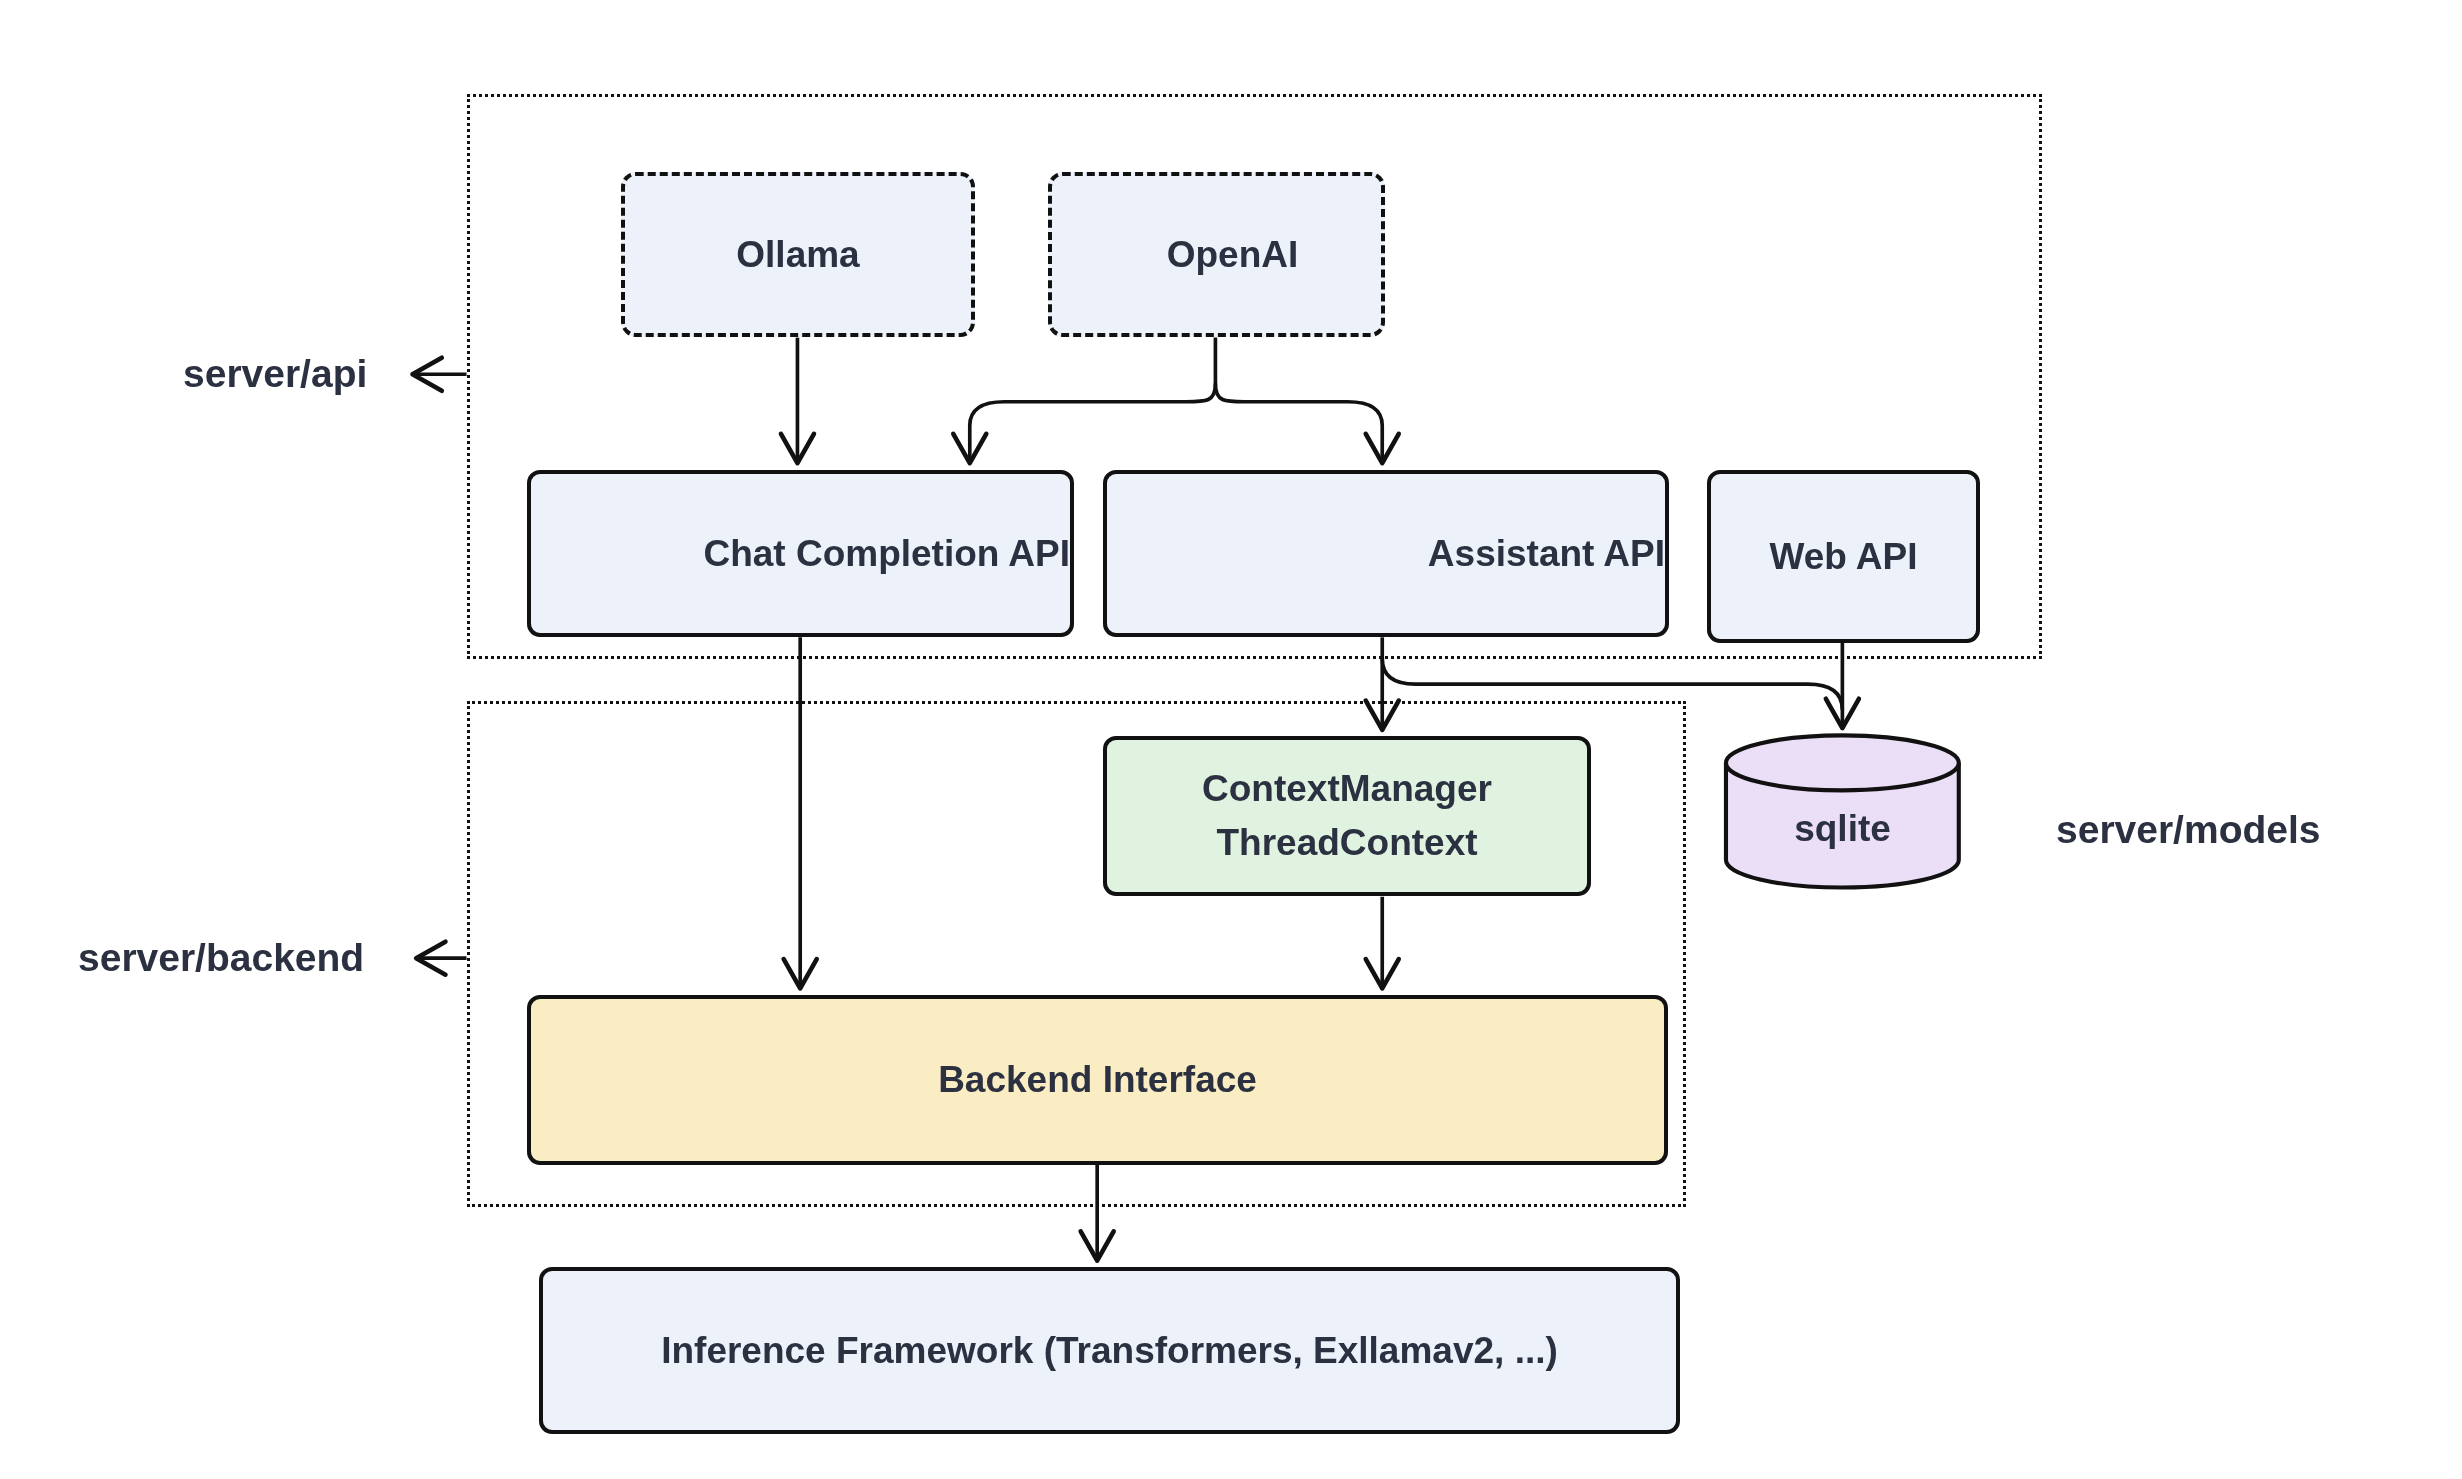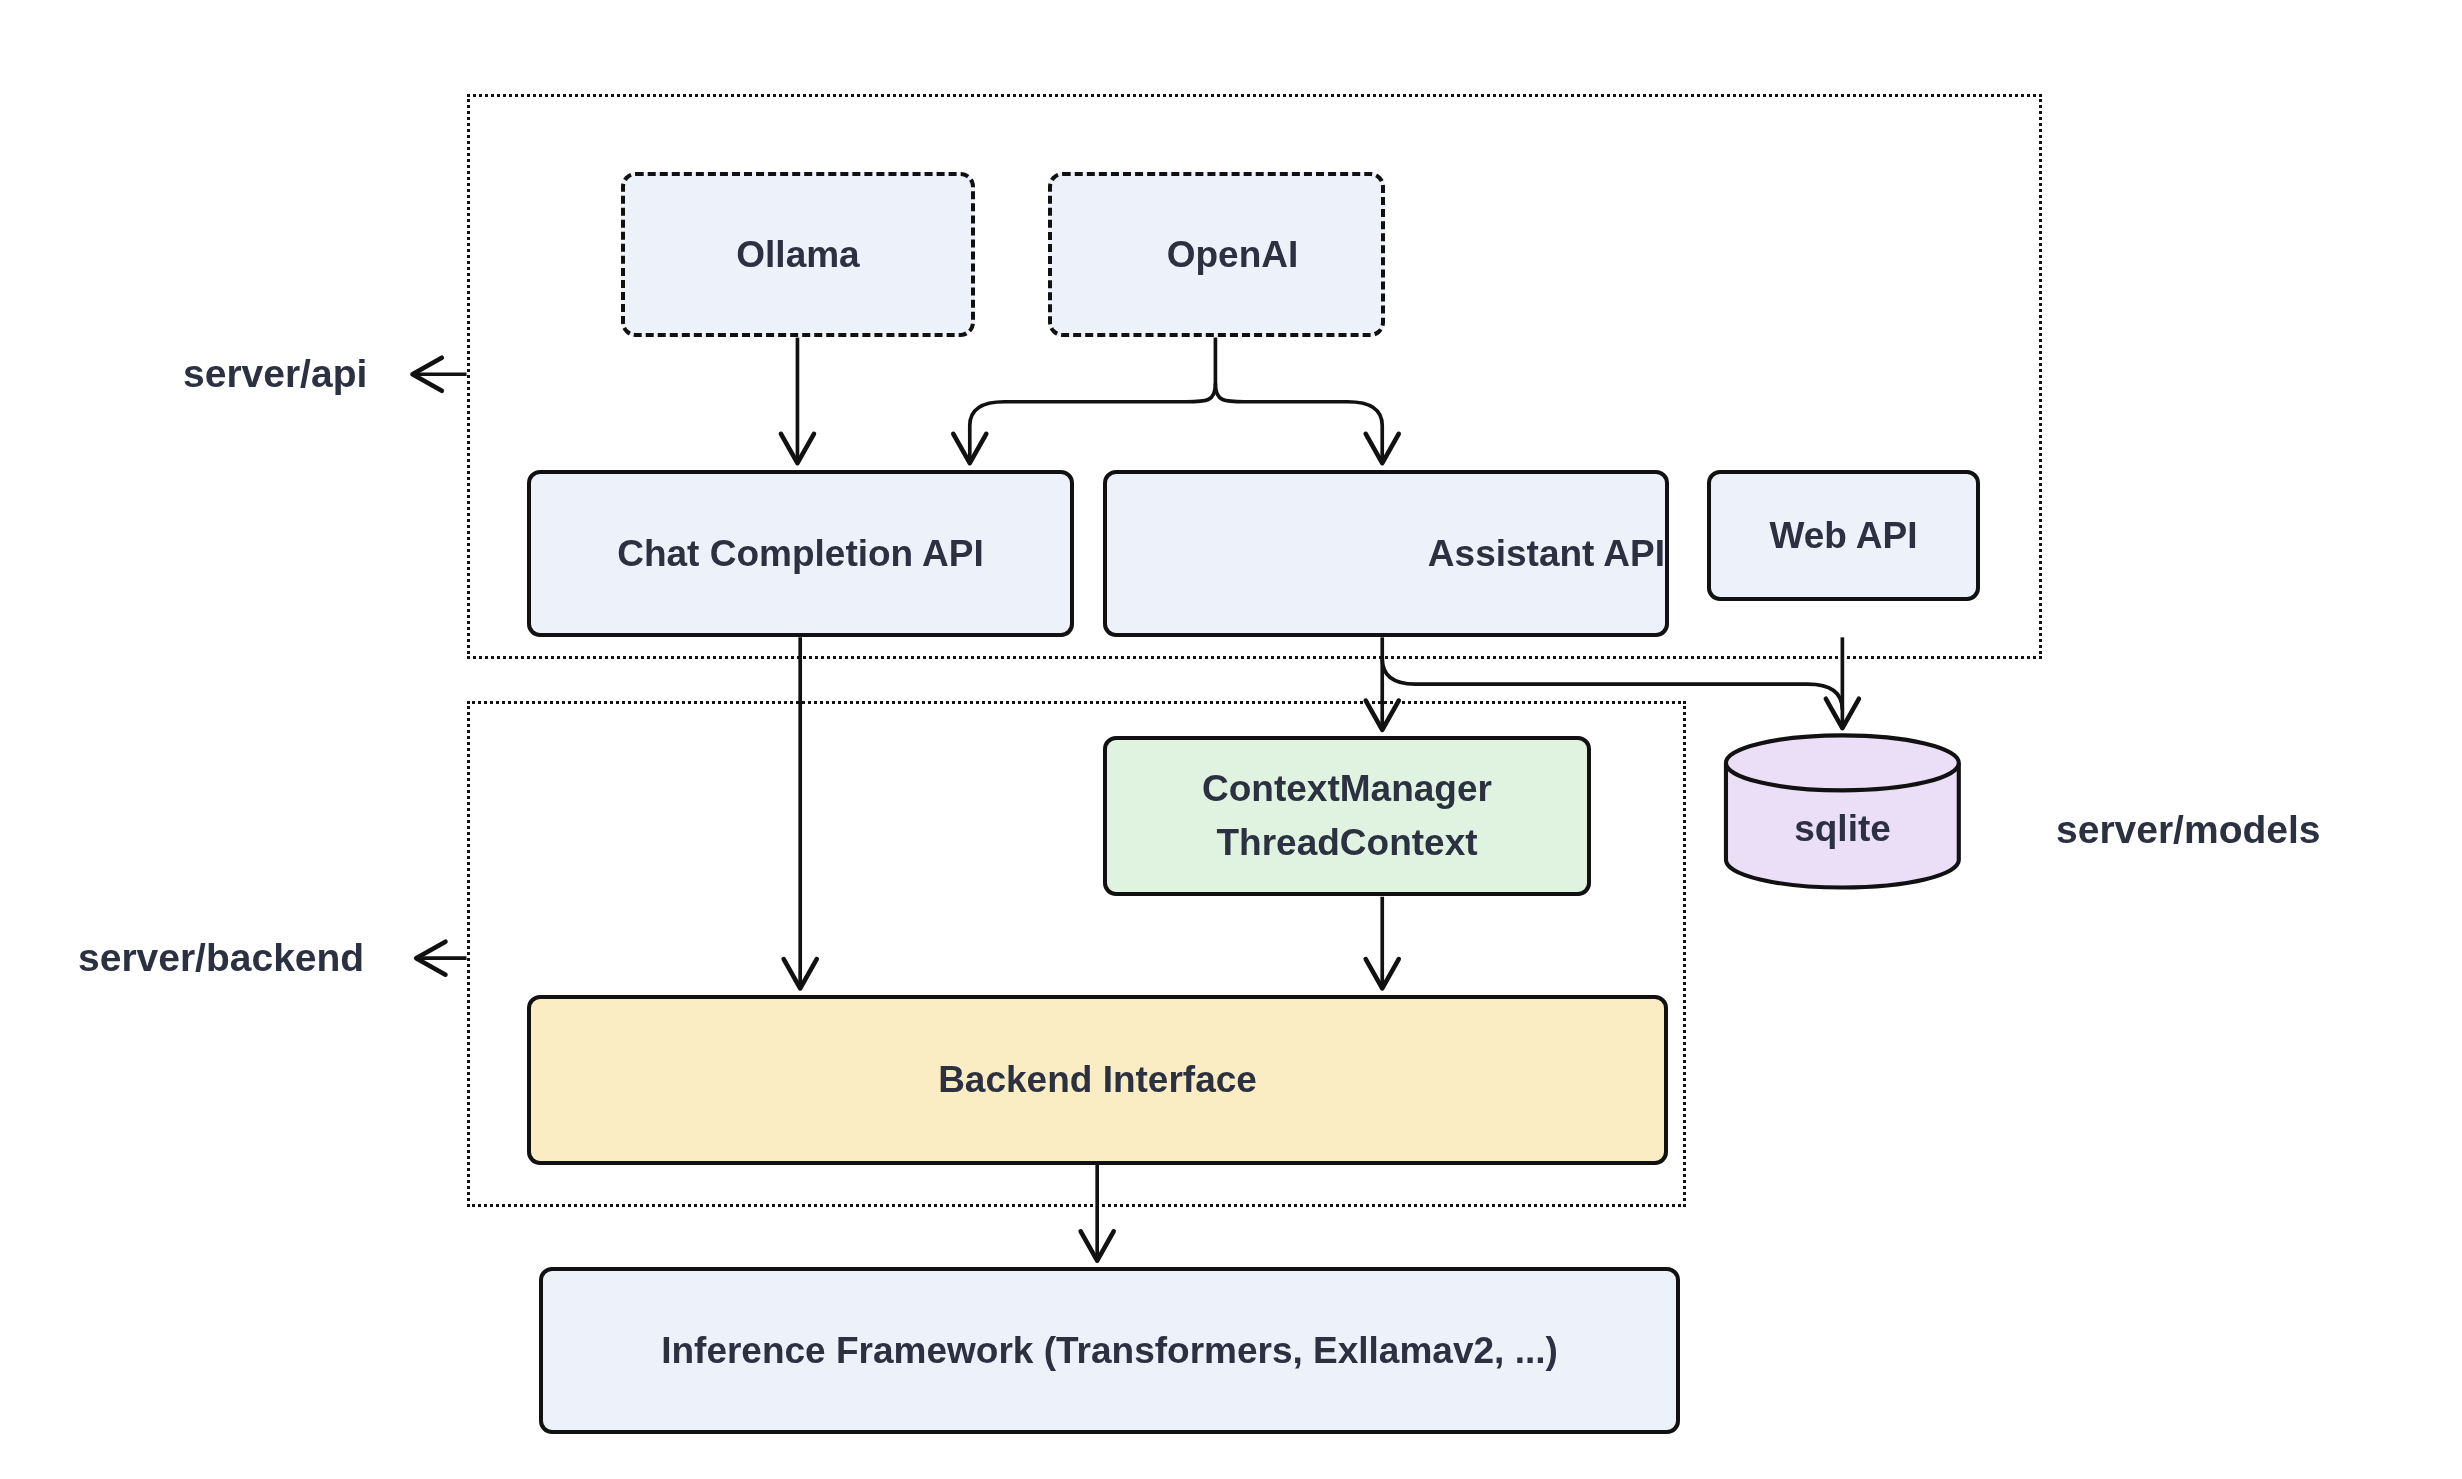--- a/index.html
+++ b/index.html
@@ -71,29 +71,29 @@
   </svg>
 
   <div class="node dashed" style="left:621px; top:172px; width:354px; height:165px;">
     <span>Ollama</span>
   </div>
 
   <div class="node dashed" style="left:1048px; top:172px; width:337px; height:165px;padding-left:32px;">
     <span>OpenAI</span>
   </div>
 
-  <div class="node" style="left:527px; top:470px; width:547px; height:167px;">
+  <div class="node" style="left:527px; top:470px; width:547px; height:167px;justify-content:flex-end;">
     <span>Chat Completion API</span>
   </div>
 
   <div class="node" style="left:1103px; top:470px; width:566px; height:167px;justify-content:flex-end;">
     <span>Assistant API</span>
   </div>
 
-  <div class="node" style="left:1707px; top:470px; width:273px; height:131px;justify-content:center;">
+  <div class="node" style="left:1707px; top:470px; width:273px; height:173px;justify-content:center;">
     <span>Web API</span>
   </div>
 
   <div class="node green" style="left:1103px; top:736px; width:488px; height:160px;">
     <span>ContextManager</span>
     <span>ThreadContext</span>
   </div>
 
   <div class="node yellow" style="left:527px; top:995px; width:1141px; height:170px;">
     <span>Backend Interface</span>

